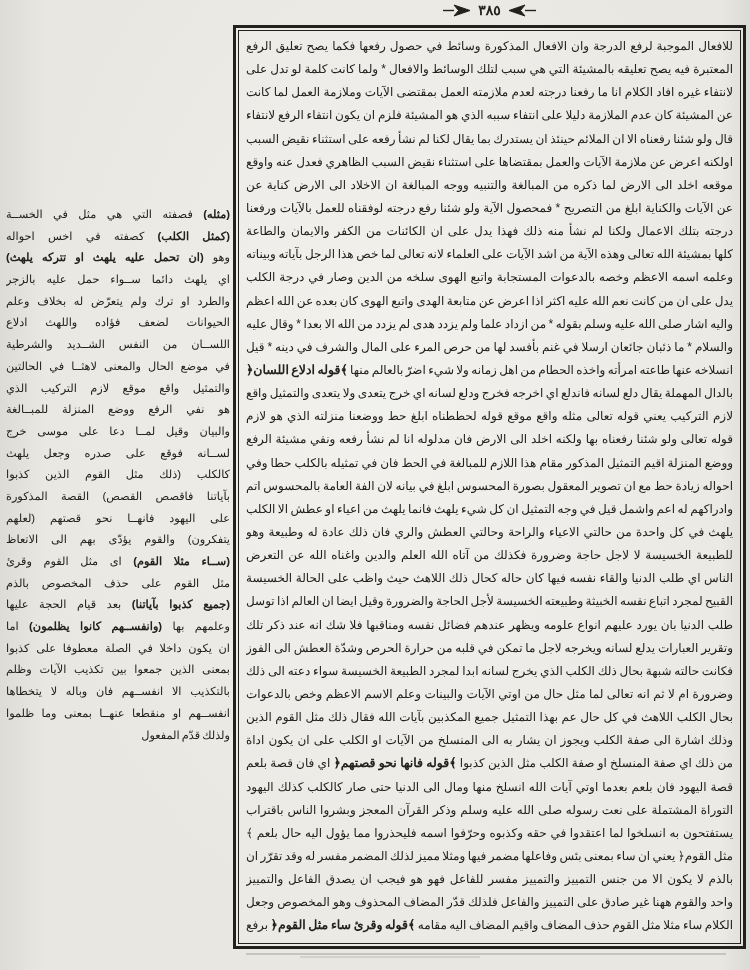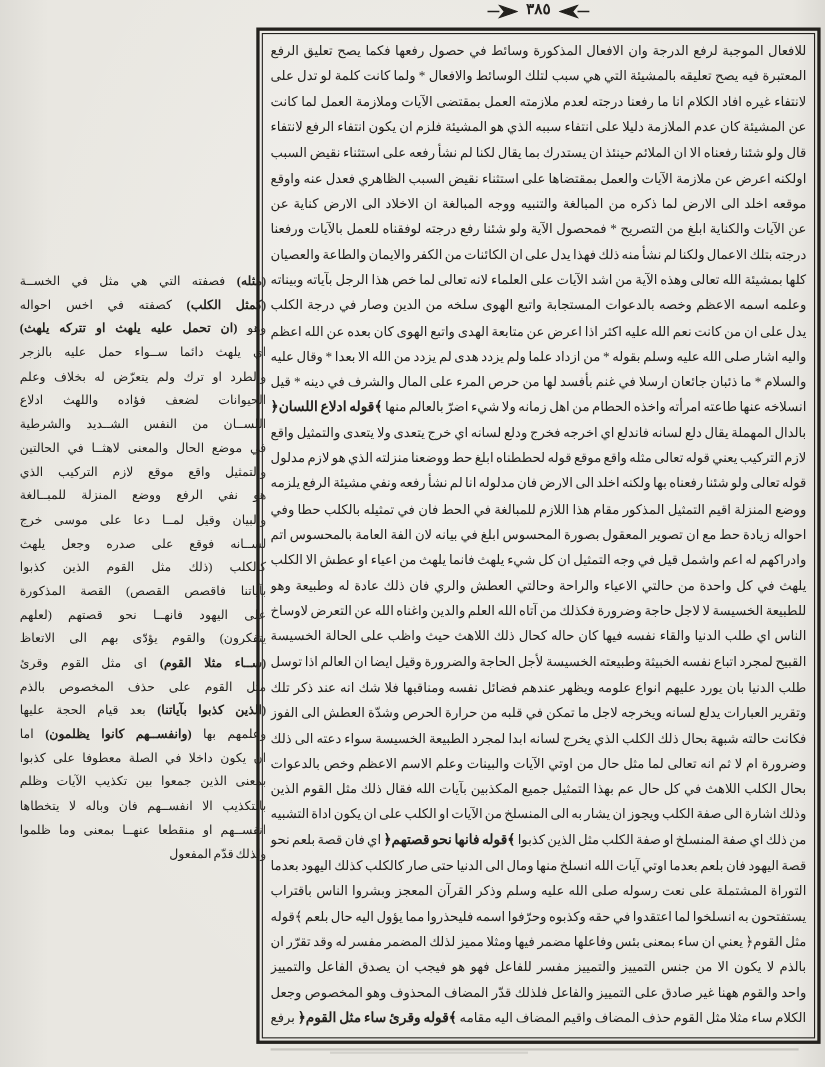--- a/index.html
+++ b/index.html
@@ -7,21 +7,21 @@
     --ink:#23211d;
   }
   html,body{margin:0;padding:0;}
   .page{
     position:relative;
     width:750px;height:970px;
     background:var(--paper);
     background-image:
       radial-gradient(ellipse at 50% 40%, rgba(255,255,255,.35), rgba(0,0,0,0) 70%),
       linear-gradient(90deg, rgba(0,0,0,.05), rgba(0,0,0,0) 6%, rgba(0,0,0,0) 96%, rgba(0,0,0,.06));
-    font-family:Liberation Serif, serif;
+    font-family:Liberation Sans, sans-serif;
     color:var(--ink);
     overflow:hidden;
   }
   
   .header{
     position:absolute;top:1px;left:233px;width:513px;
     display:flex;justify-content:center;align-items:center;gap:7px;
     direction:rtl;
   }
   .page-num{font-size:14px;font-weight:bold;letter-spacing:1px;line-height:18px;}
@@ -48,23 +48,22 @@
     line-height:23.15px;
     font-size:12px;
     overflow:hidden;
     text-align:justify;
     text-align-last:justify;
     word-spacing:-1px;
   }
   .marker{font-weight:bold;font-size:12.5px;}
   
   .margin-note{
-    position:absolute;top:204px;left:18px;width:224px;
+    position:absolute;top:204px;left:6px;width:224px;
     direction:rtl;
-    margin-top:42px;
   }
   .margin-note .line{
     height:21.7px;line-height:21.7px;font-size:11.3px;
   }
   .margin-note .line:last-child{text-align-last:right;}
   .lemma{font-weight:bold;}
   
   .smudge{position:absolute;background:#aaa8a2;}
   .smudge.s1{left:246px;top:953px;width:480px;height:2px;opacity:.55;}
   .smudge.s2{left:300px;top:956px;width:180px;height:2px;opacity:.35;}
@@ -98,21 +97,21 @@
       <div class="line">والتمثيل واقع موقع لازم التركيب الذي</div>
       <div class="line">هو نفي الرفع ووضع المنزلة للمبــالغة</div>
       <div class="line">والبيان وقيل لمــا دعا على موسى خرج</div>
       <div class="line">لســانه فوقع على صدره وجعل يلهث</div>
       <div class="line">كالكلب (ذلك مثل القوم الذين كذبوا</div>
       <div class="line">بآياتنا فاقصص القصص) القصة المذكورة</div>
       <div class="line">على اليهود فانهــا نحو قصتهم (لعلهم</div>
       <div class="line">يتفكرون) والقوم يؤدّى بهم الى الاتعاظ</div>
       <div class="line"><span class="lemma">(ســاء مثلا القوم)</span> اى مثل القوم وقرئ</div>
       <div class="line">مثل القوم على حذف المخصوص بالذم</div>
-      <div class="line"><span class="lemma">(الذين كذبوا بآياتنا)</span> بعد قيام الحجة عليها</div>
+      <div class="line"><span class="lemma">(جميع كذبوا بآياتنا)</span> بعد قيام الحجة عليها</div>
       <div class="line">وعلمهم بها <span class="lemma">(وانفســهم كانوا يظلمون)</span> اما</div>
       <div class="line">ان يكون داخلا في الصلة معطوفا على كذبوا</div>
       <div class="line">بمعنى الذين جمعوا بين تكذيب الآيات وظلم</div>
       <div class="line">بالتكذيب الا انفســهم فان وباله لا يتخطاها</div>
       <div class="line">انفســهم او منقطعا عنهــا بمعنى وما ظلموا</div>
       <div class="line">ولذلك قدّم المفعول</div>
     </div>
 
   <div class="main-box">
     <div class="main-inner">

